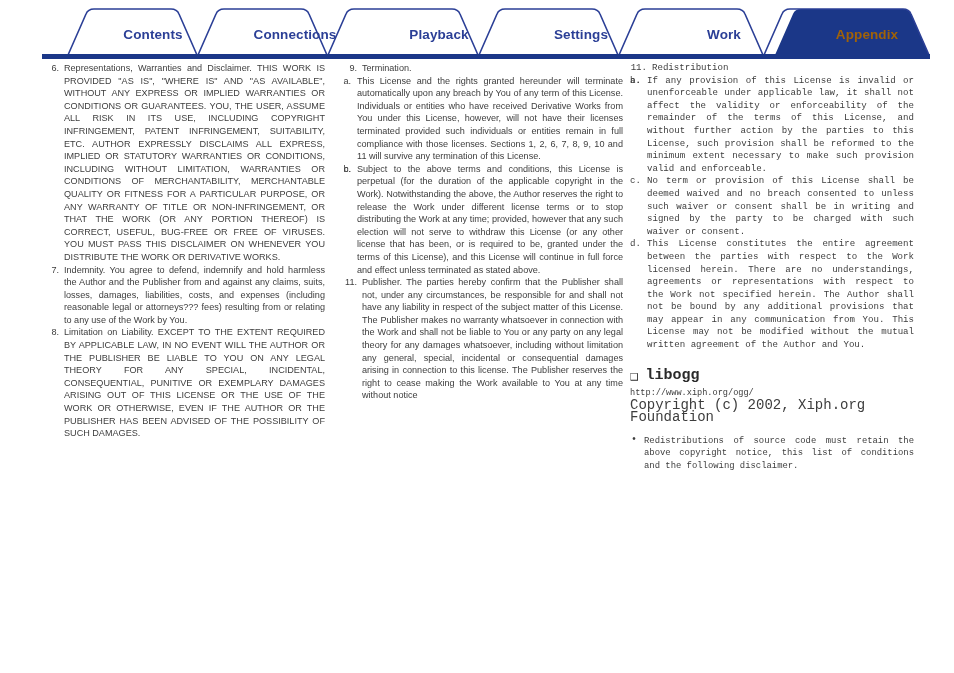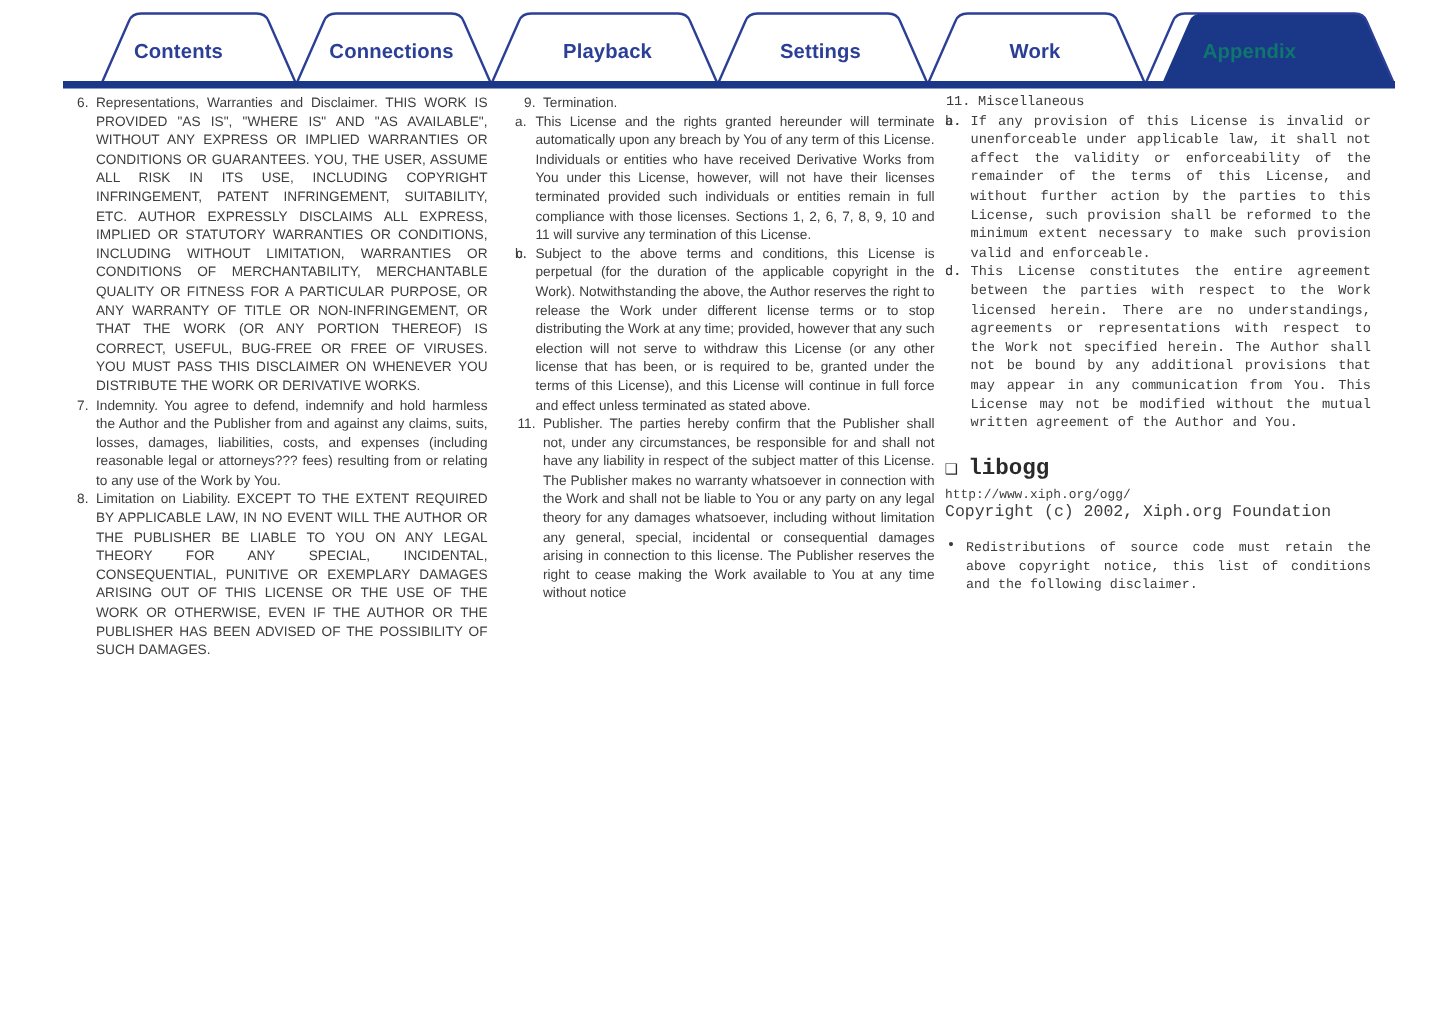--- a/index.html
+++ b/index.html
@@ -32,23 +32,24 @@
   }
   .tab-label {
     position: absolute;
     top: 34px;
     transform: translate(-50%, -50%);
     font-size: 13.5px;
     font-weight: bold;
     color: #2b3f96;
     letter-spacing: 0.1px;
     white-space: nowrap;
+    margin-left: 34px;
   }
   .tab-label.active {
-    color: #0f766e;
+    color: #a16207;
   }
 
   
   .content {
     position: absolute;
     left: 0;
     top: 62px;
     width: 954px;
     height: 530px;
   }
@@ -108,21 +109,21 @@
     font-size: 14px;
     line-height: 1;
     color: #2a2a2a;
   }
   .libogg-url {
     font-size: 8.6px;
     line-height: 12px;
     color: #3d3d3d;
   }
   .libogg-p {
-    font-size: 11px;
+    font-size: 14px;
     line-height: 12.6px;
     color: #3d3d3d;
     margin-bottom: 11px;
     text-align: justify;
   }
   .libogg-p.nojust { text-align: left; }
   .bullet-item {
     position: relative;
     padding-left: 14px;
     font-size: 8.9px;
@@ -201,31 +202,32 @@
     </div>
     <div class="item">
       <span class="marker">11.</span>
       <span>Publisher. The parties hereby confirm that the Publisher shall not, under any circumstances, be responsible for and shall not have any liability in respect of the subject matter of this License. The Publisher makes no warranty whatsoever in connection with the Work and shall not be liable to You or any party on any legal theory for any damages whatsoever, including without limitation any general, special, incidental or consequential damages arising in connection to this license. The Publisher reserves the right to cease making the Work available to You at any time without notice</span>
     </div>
   </div>
 
   <div class="col col3">
     <div class="item plain">
       <span class="marker">11.</span>
-      <span>Miscellaneous</span>
+      <span>Redistribution</span>
     </div>
     <div class="item alpha">
       <span class="marker">a.</span>
     </div>
     <div class="item alpha">
       <span class="marker">b.</span>
       <span>If any provision of this License is invalid or unenforceable under applicable law, it shall not affect the validity or enforceability of the remainder of the terms of this License, and without further action by the parties to this License, such provision shall be reformed to the minimum extent necessary to make such provision valid and enforceable.</span>
     </div>
     <div class="item alpha">
       <span class="marker">c.</span>
+      <span>No term or provision of this License shall be deemed waived and no breach consented to unless such waiver or consent shall be in writing and signed by the party to be charged with such waiver or consent.</span>
     </div>
     <div class="item alpha">
       <span class="marker">d.</span>
       <span>This License constitutes the entire agreement between the parties with respect to the Work licensed herein. There are no understandings, agreements or representations with respect to the Work not specified herein. The Author shall not be bound by any additional provisions that may appear in any communication from You. This License may not be modified without the mutual written agreement of the Author and You.</span>
     </div>
 
     <div class="libogg">
       <div class="libogg-head">
         <span class="sq-glyph">❑</span>
         <span>libogg</span>

